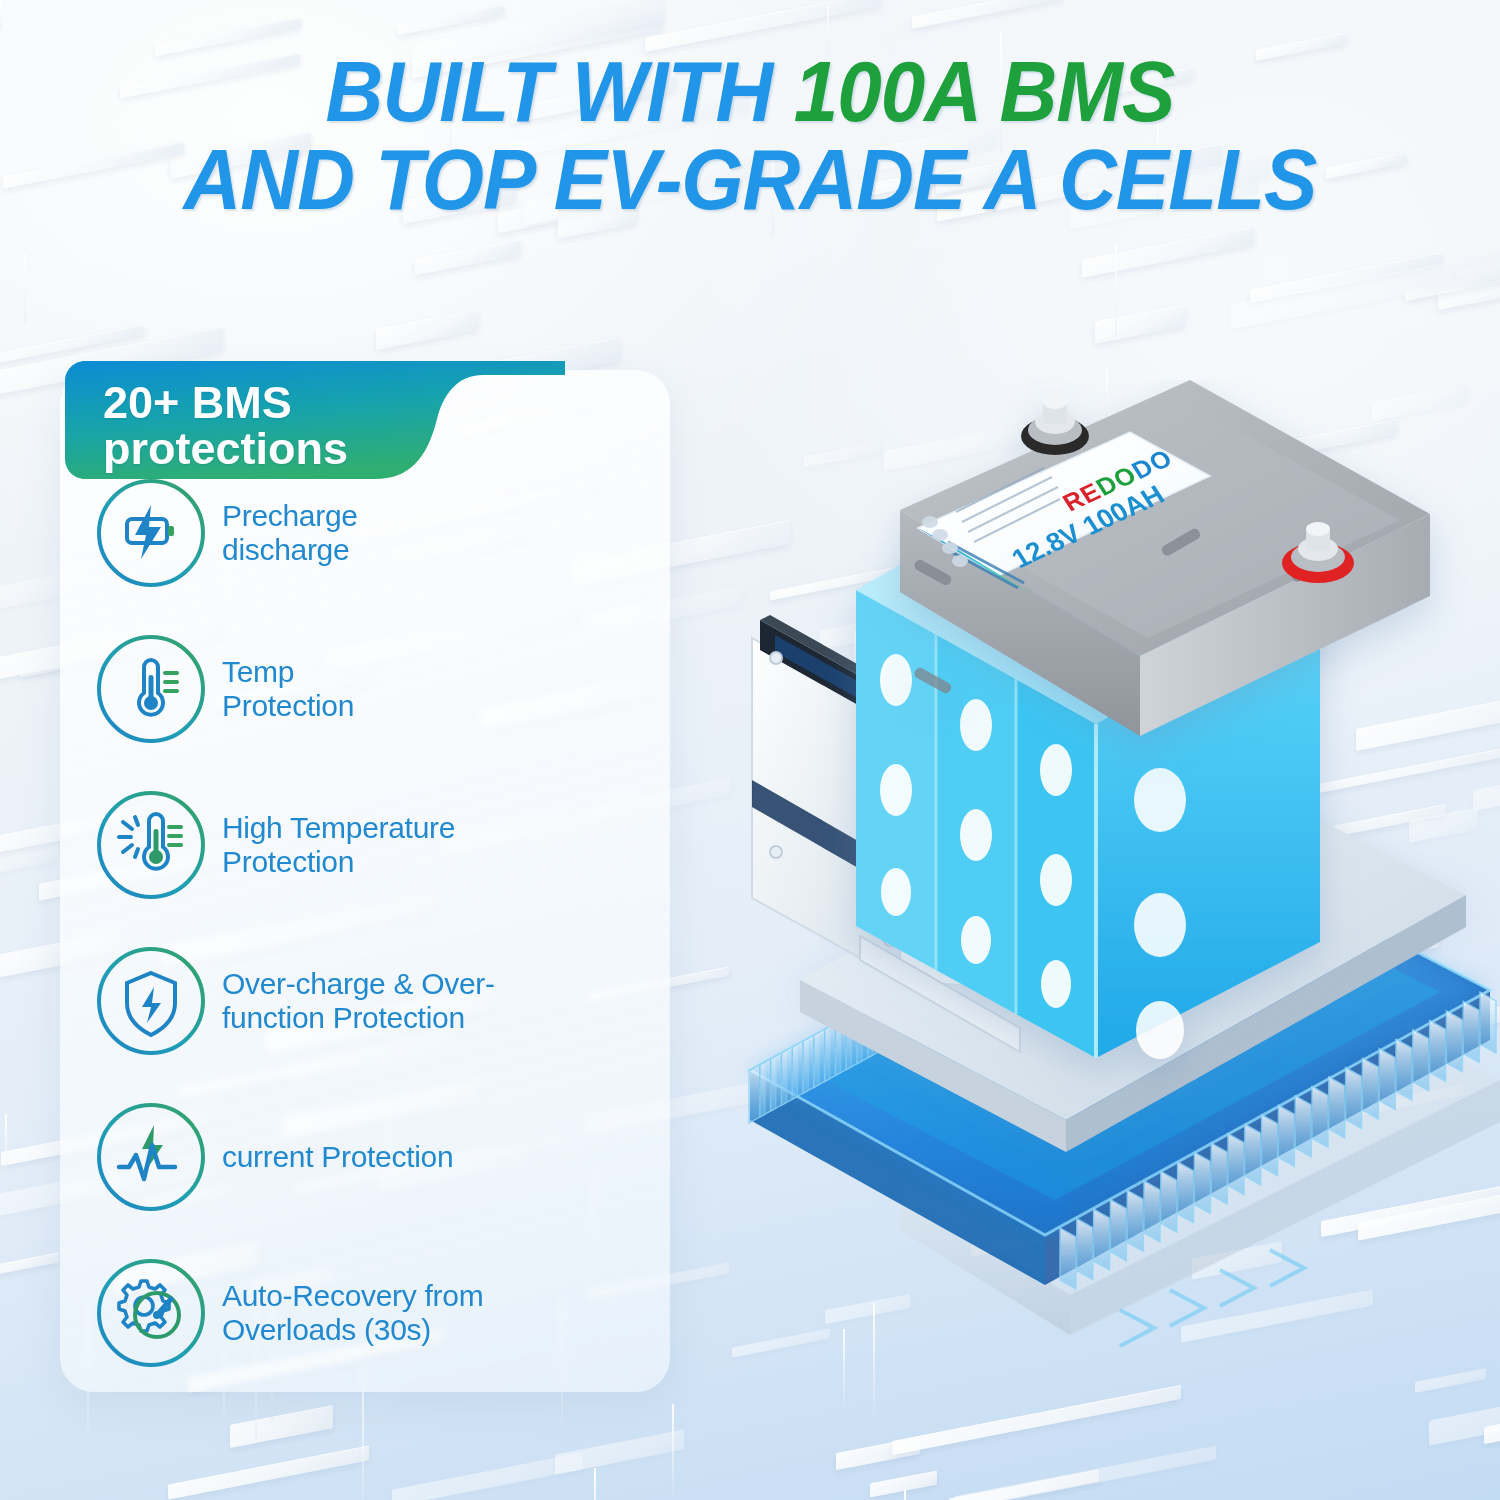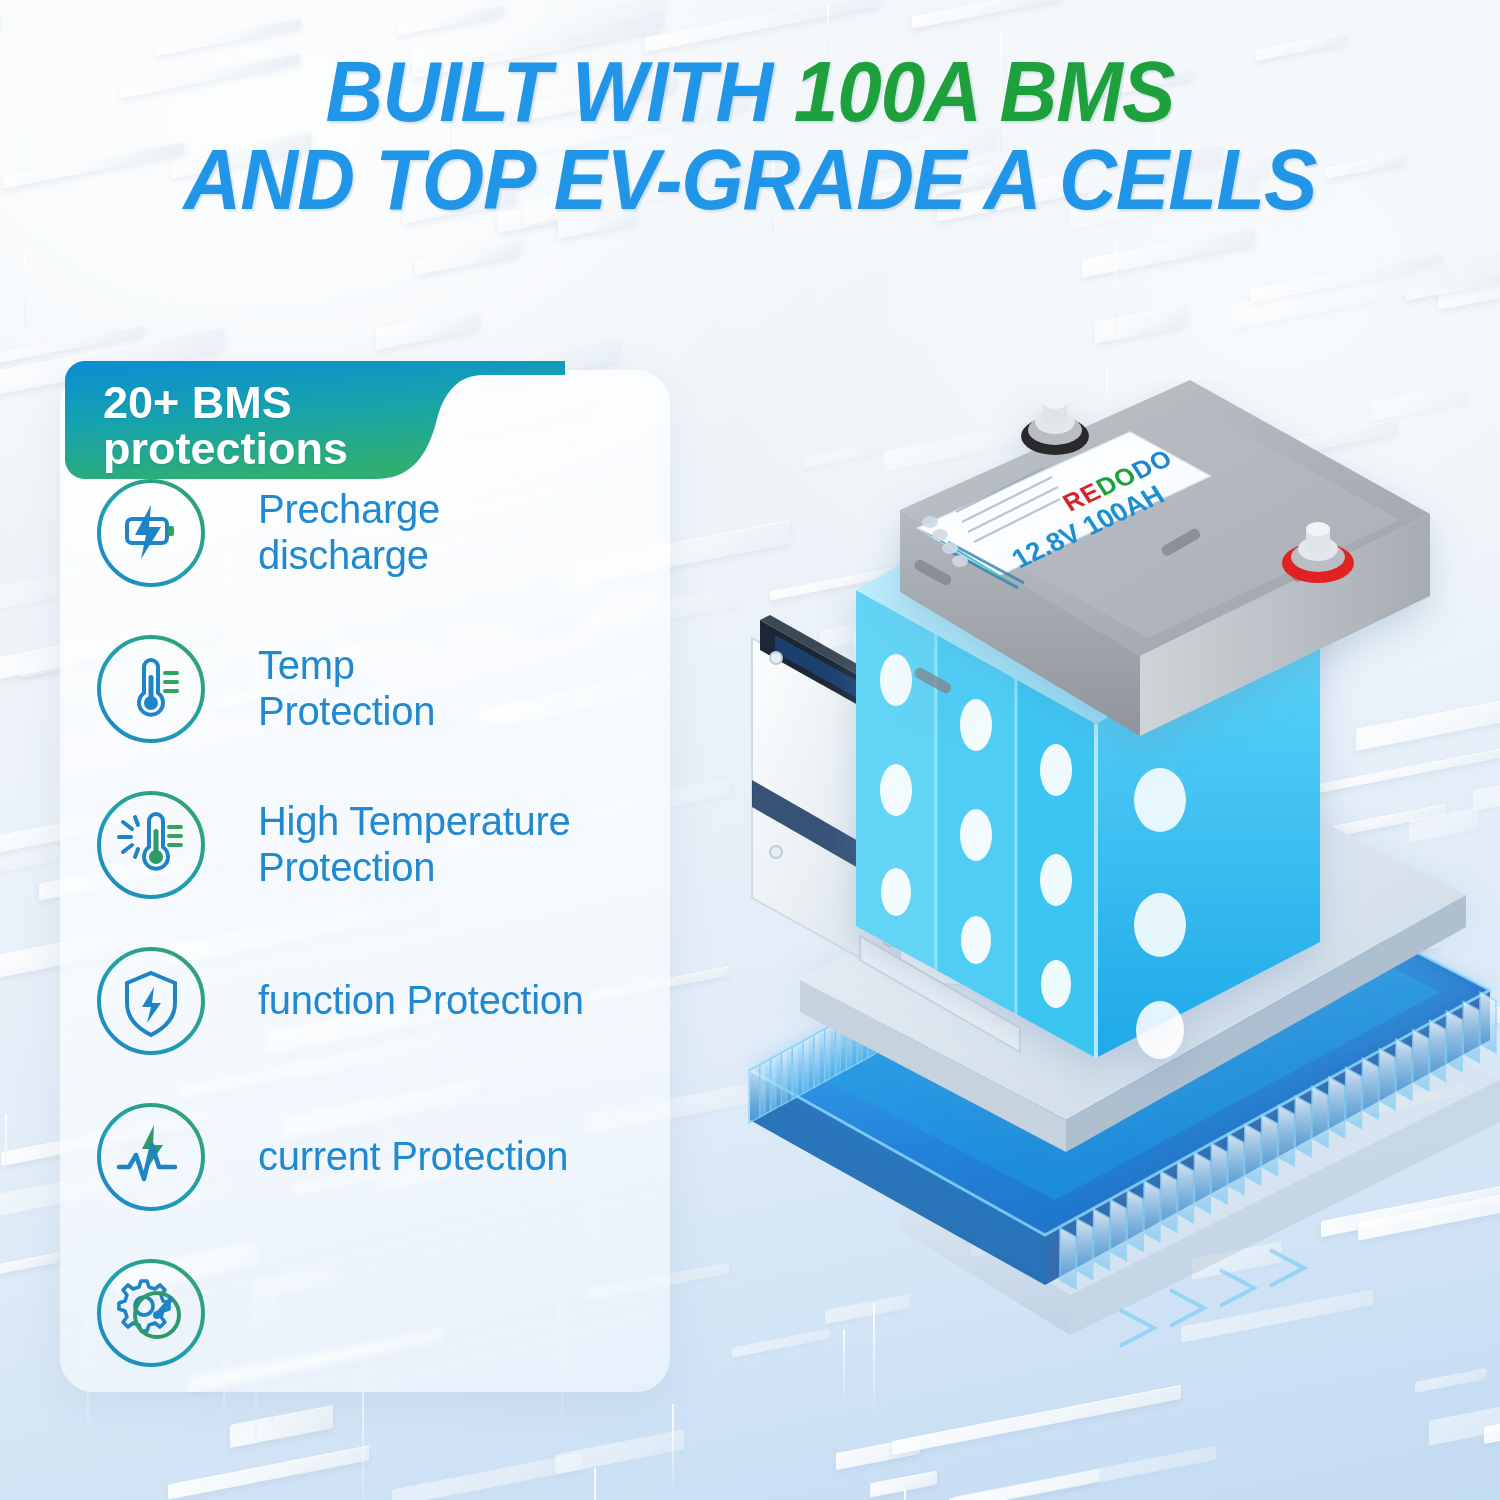--- a/index.html
+++ b/index.html
@@ -84,23 +84,22 @@
     display:flex; align-items:center;
     height:105px; margin-bottom:51px;
   }
   .feat .ico{
     flex:0 0 114px; width:114px; height:114px;
     margin-left:34px; margin-right:14px;
     position:relative;
   }
   .feat .lbl{
     color:#2189cf;
-    font-size:40px; line-height:1.13;
+    font-size:30px; line-height:1.13;
     letter-spacing:-.3px;
-    margin-left:36px;
   }
 
   
   #scene{ position:absolute; left:600px; top:380px; width:900px; height:1060px; z-index:5; }
   #scene svg{ display:block; }
 </style>
 </head>
 <body>
 
 <div id="bg">
@@ -667,20 +666,21 @@
             </linearGradient>
           </defs>
           <circle cx="57" cy="57" r="52" fill="none" stroke="url(#ringG3)" stroke-width="4"></circle>
           <g transform="translate(17,17)">
     <path d="M40 12 L64 22 v20 c0 16 -12 26 -24 32 C28 68 16 58 16 42 V22 Z" fill="none" stroke="#1f84c6" stroke-width="4"></path>
     <path d="M43 26 L31 46 h9 L36 62 L50 42 h-9 Z" fill="#1f84c6"></path>
           </g>
         </svg>
       </div>
       <div class="lbl">
+        <div>Over-charge &amp; Over-</div>
         <div>function Protection</div>
       </div>
     </div>
     <div class="feat">
       <div class="ico">
         <svg width="114" height="114" viewBox="0 0 114 114">
           <defs>
             <linearGradient id="ringG4" x1="0" y1="1" x2="1" y2="0">
               <stop offset="0" stop-color="#1f84c6"></stop>
               <stop offset=".45" stop-color="#1f9fb4"></stop>
@@ -711,14 +711,18 @@
           <circle cx="57" cy="57" r="52" fill="none" stroke="url(#ringG5)" stroke-width="4"></circle>
           <g transform="translate(17,17)">
     <path d="M30 8 l6 0 l2 6 l6 2 l5 -4 l5 5 l-4 5 l2 6 l6 2 l0 6 l-6 2 l-2 6 l4 5 l-5 5 l-5 -4 l-6 2 l-2 6 l-6 0 l-2 -6 l-6 -2 l-5 4 l-5 -5 l4 -5 l-2 -6 l-6 -2 l0 -6 l6 -2 l2 -6 l-4 -5 l5 -5 l5 4 l6 -2 Z" fill="none" stroke="#1f84c6" stroke-width="3.6" stroke-linejoin="round"></path>
     <circle cx="33" cy="33" r="9" fill="none" stroke="#1f84c6" stroke-width="3.6"></circle>
     <circle cx="46" cy="42" r="22" fill="none" stroke="#2e9a6a" stroke-width="4"></circle>
     <path d="M46 42 L60 26" stroke="#1f84c6" stroke-width="5" stroke-linecap="round"></path>
     <circle cx="46" cy="42" r="4" fill="#1f84c6"></circle>
           </g>
         </svg>
       </div>
+      <div class="lbl">
+        <div>Auto-Recovery from</div>
+        <div>Overloads (30s)</div>
+      </div>
     </div>
   </div>
 
 </body></html>

